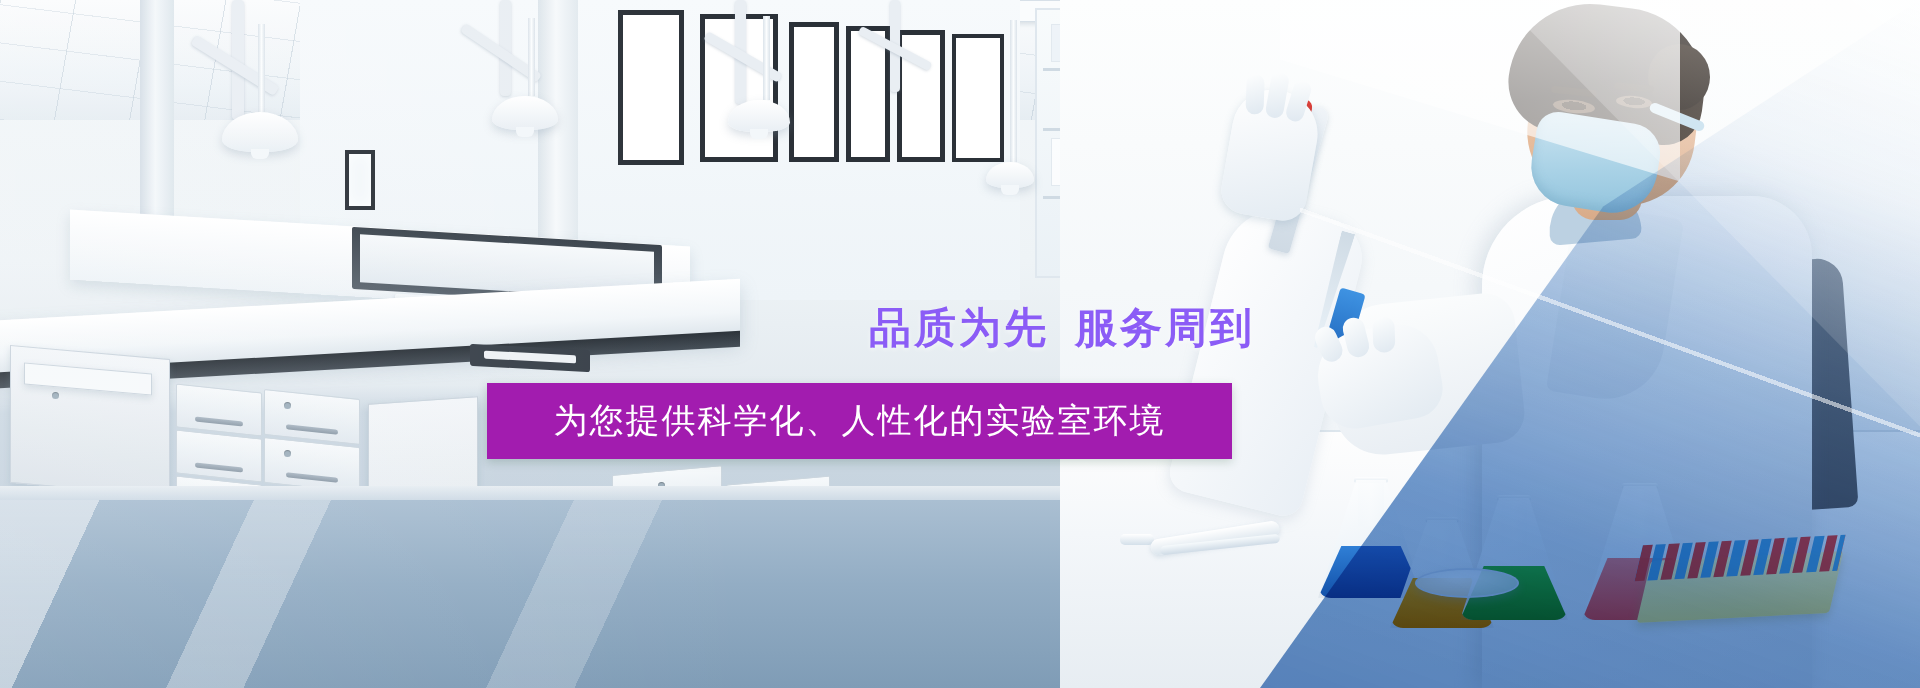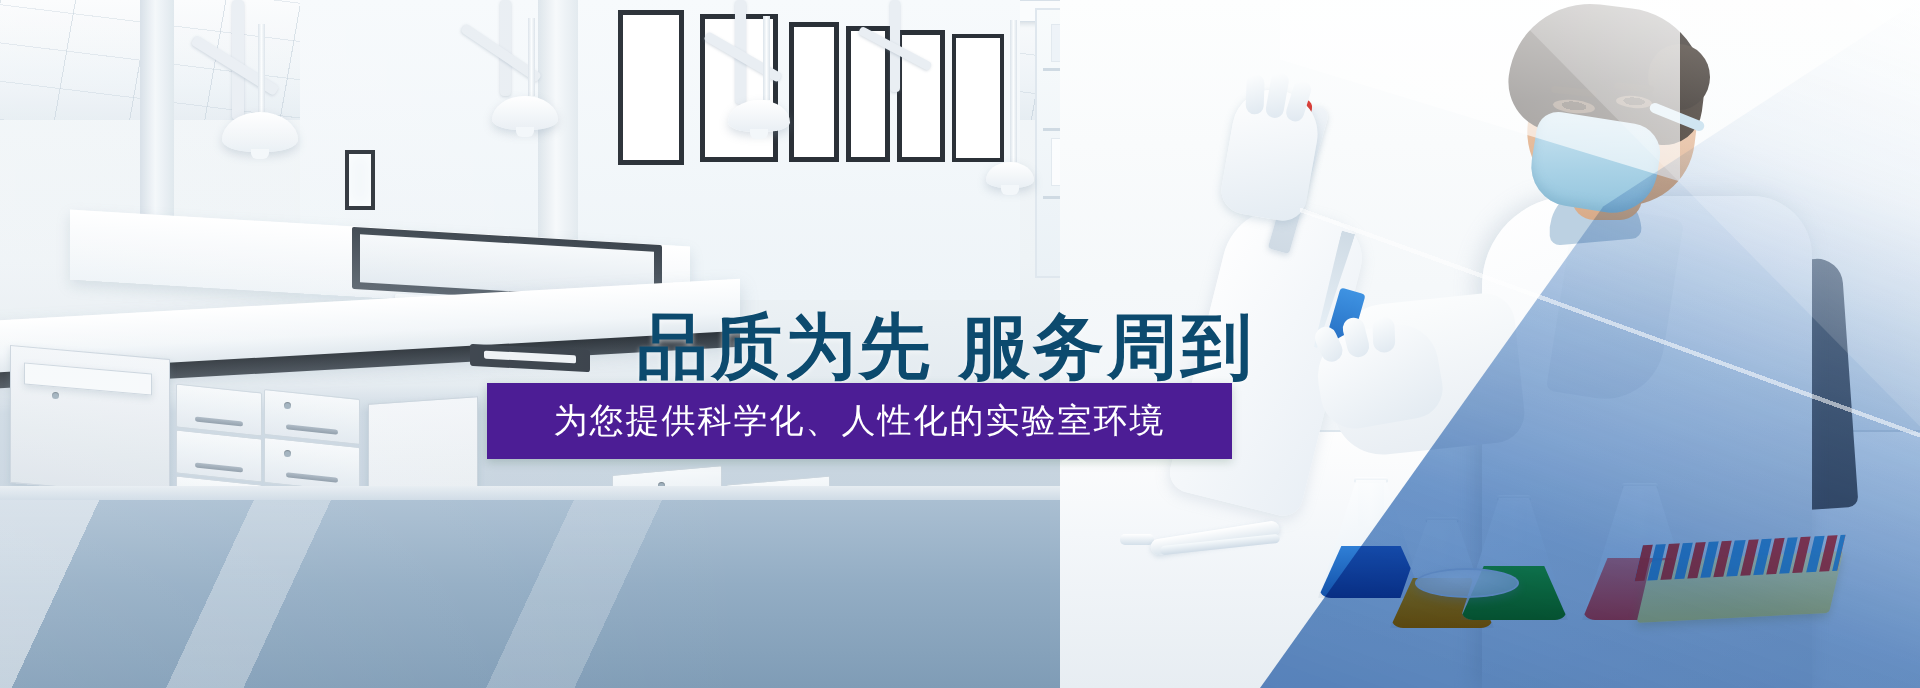--- a/index.html
+++ b/index.html
@@ -466,32 +466,32 @@
     letter-spacing:4.5px;
     color:#7a9ddb;
     white-space:nowrap;
     opacity:.95;
     text-align:center;
   }
   .cn-headline{
     position:absolute; left:0; top:300px; width:1255px;
     text-align:right;
     font-family:"DejaVu Sans", sans-serif;
-    font-size:71px;
+    font-size:42px;
     font-weight:bold;
     letter-spacing:3px;
-    color:#0c4a6e;
+    color:#8b5cf6;
     white-space:nowrap;
     text-shadow:0 2px 5px rgba(255,255,255,.55);
   }
   .cn-headline .gap{ display:inline-block; width:26px; }
   .green-bar{
     position:absolute; left:487px; top:383px;
     width:745px; height:76px;
-    background:#4c1d95;
+    background:#a21caf;
     display:flex; align-items:center; justify-content:center;
     box-shadow:0 3px 9px rgba(40,90,60,.22);
   }
   .green-bar span{
     font-family:"DejaVu Sans", sans-serif;
     font-size:34px;
     letter-spacing:2px;
     color:#ffffff;
     white-space:nowrap;
   }

